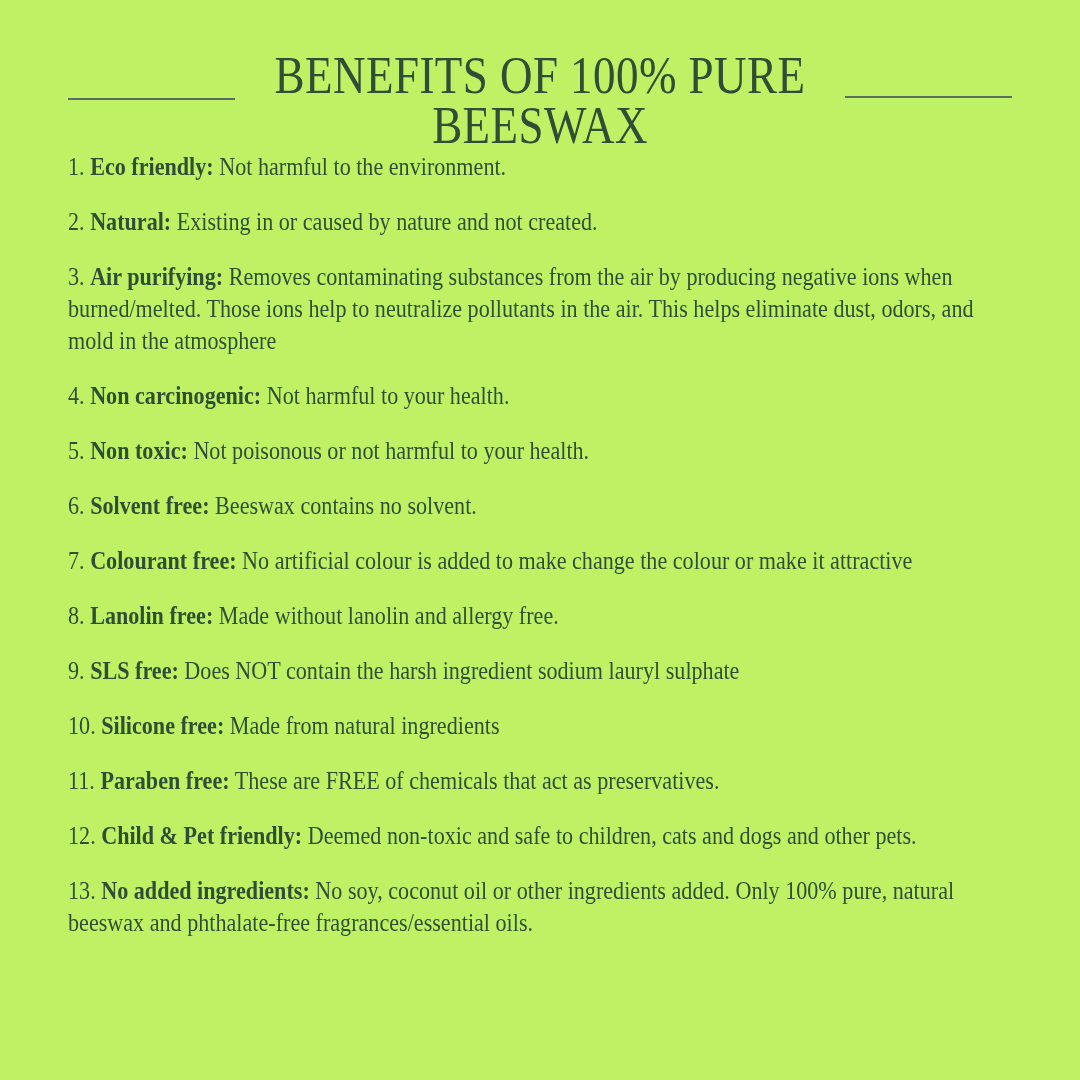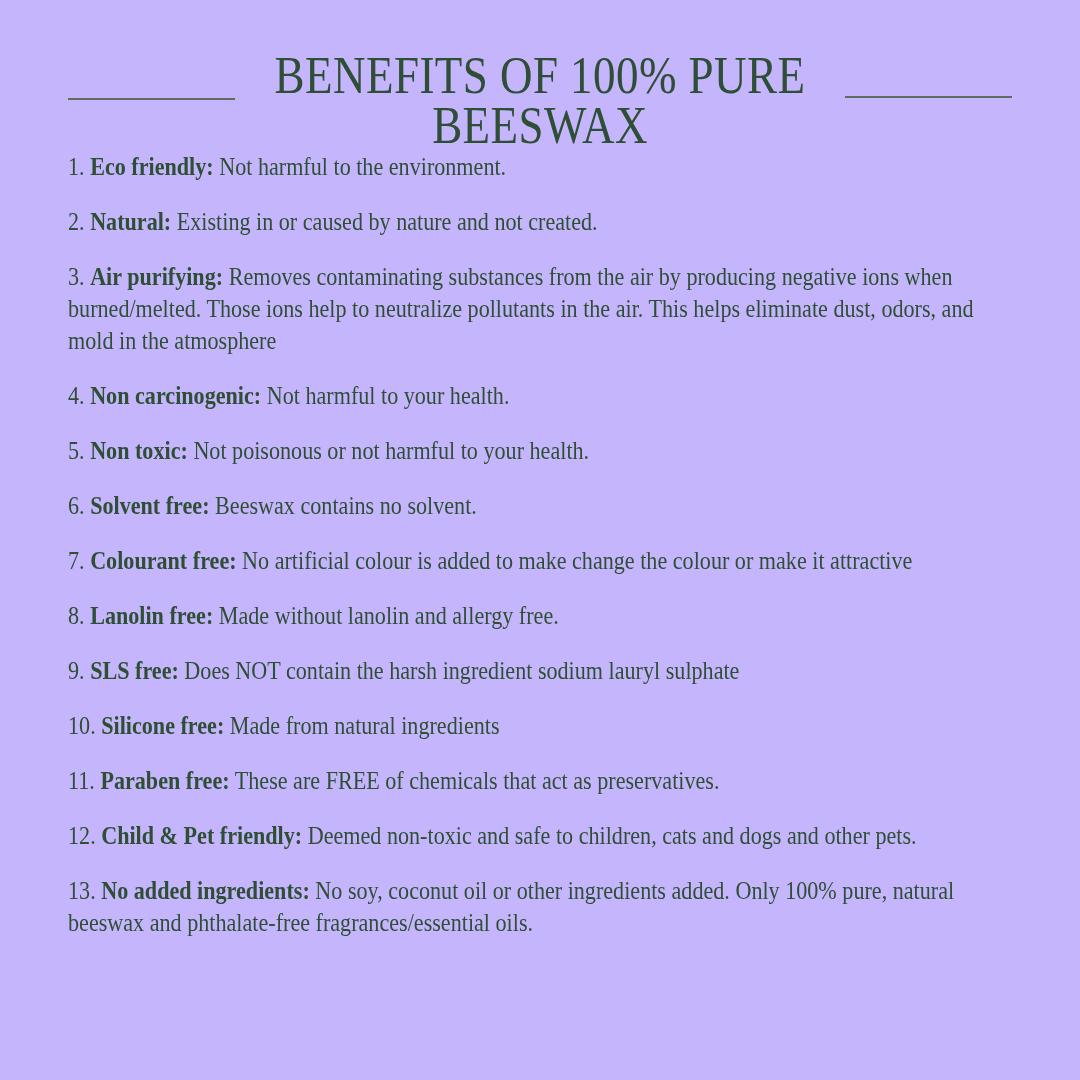--- a/index.html
+++ b/index.html
@@ -72,21 +72,21 @@
   .benefit .label {
     font-weight: 700;
   }
   .benefit .desc {
     font-weight: 400;
   }
 </style>
 </head>
 <body style="background: rgb(253, 253, 252);">
 
-<div class="canvas" style="background: #c4b5fd;">
+<div class="canvas" style="background: #bef264;">
 
   <div class="rule rule-left" style="background: rgb(92, 110, 95);"></div>
   <div class="rule rule-right" style="background: rgb(92, 110, 95);"></div>
 
   <h1 class="title" style="color: rgb(46, 78, 54);">
     <span class="line">BENEFITS OF 100% PURE</span>
     <span class="line">BEESWAX</span>
   </h1>
 
   <div class="benefits" style="color: rgb(47, 79, 53);">

